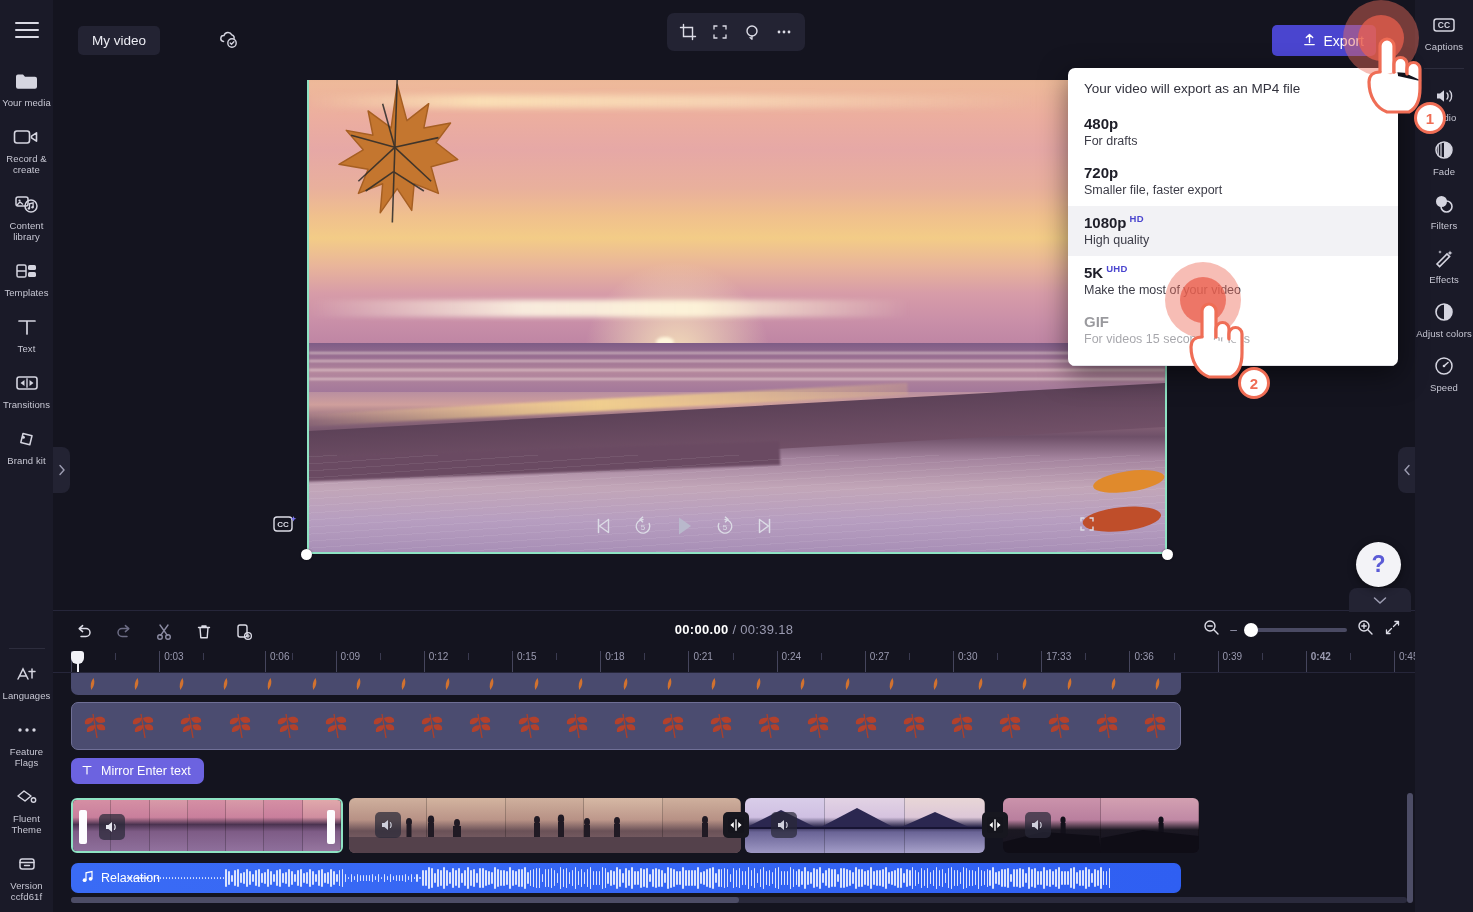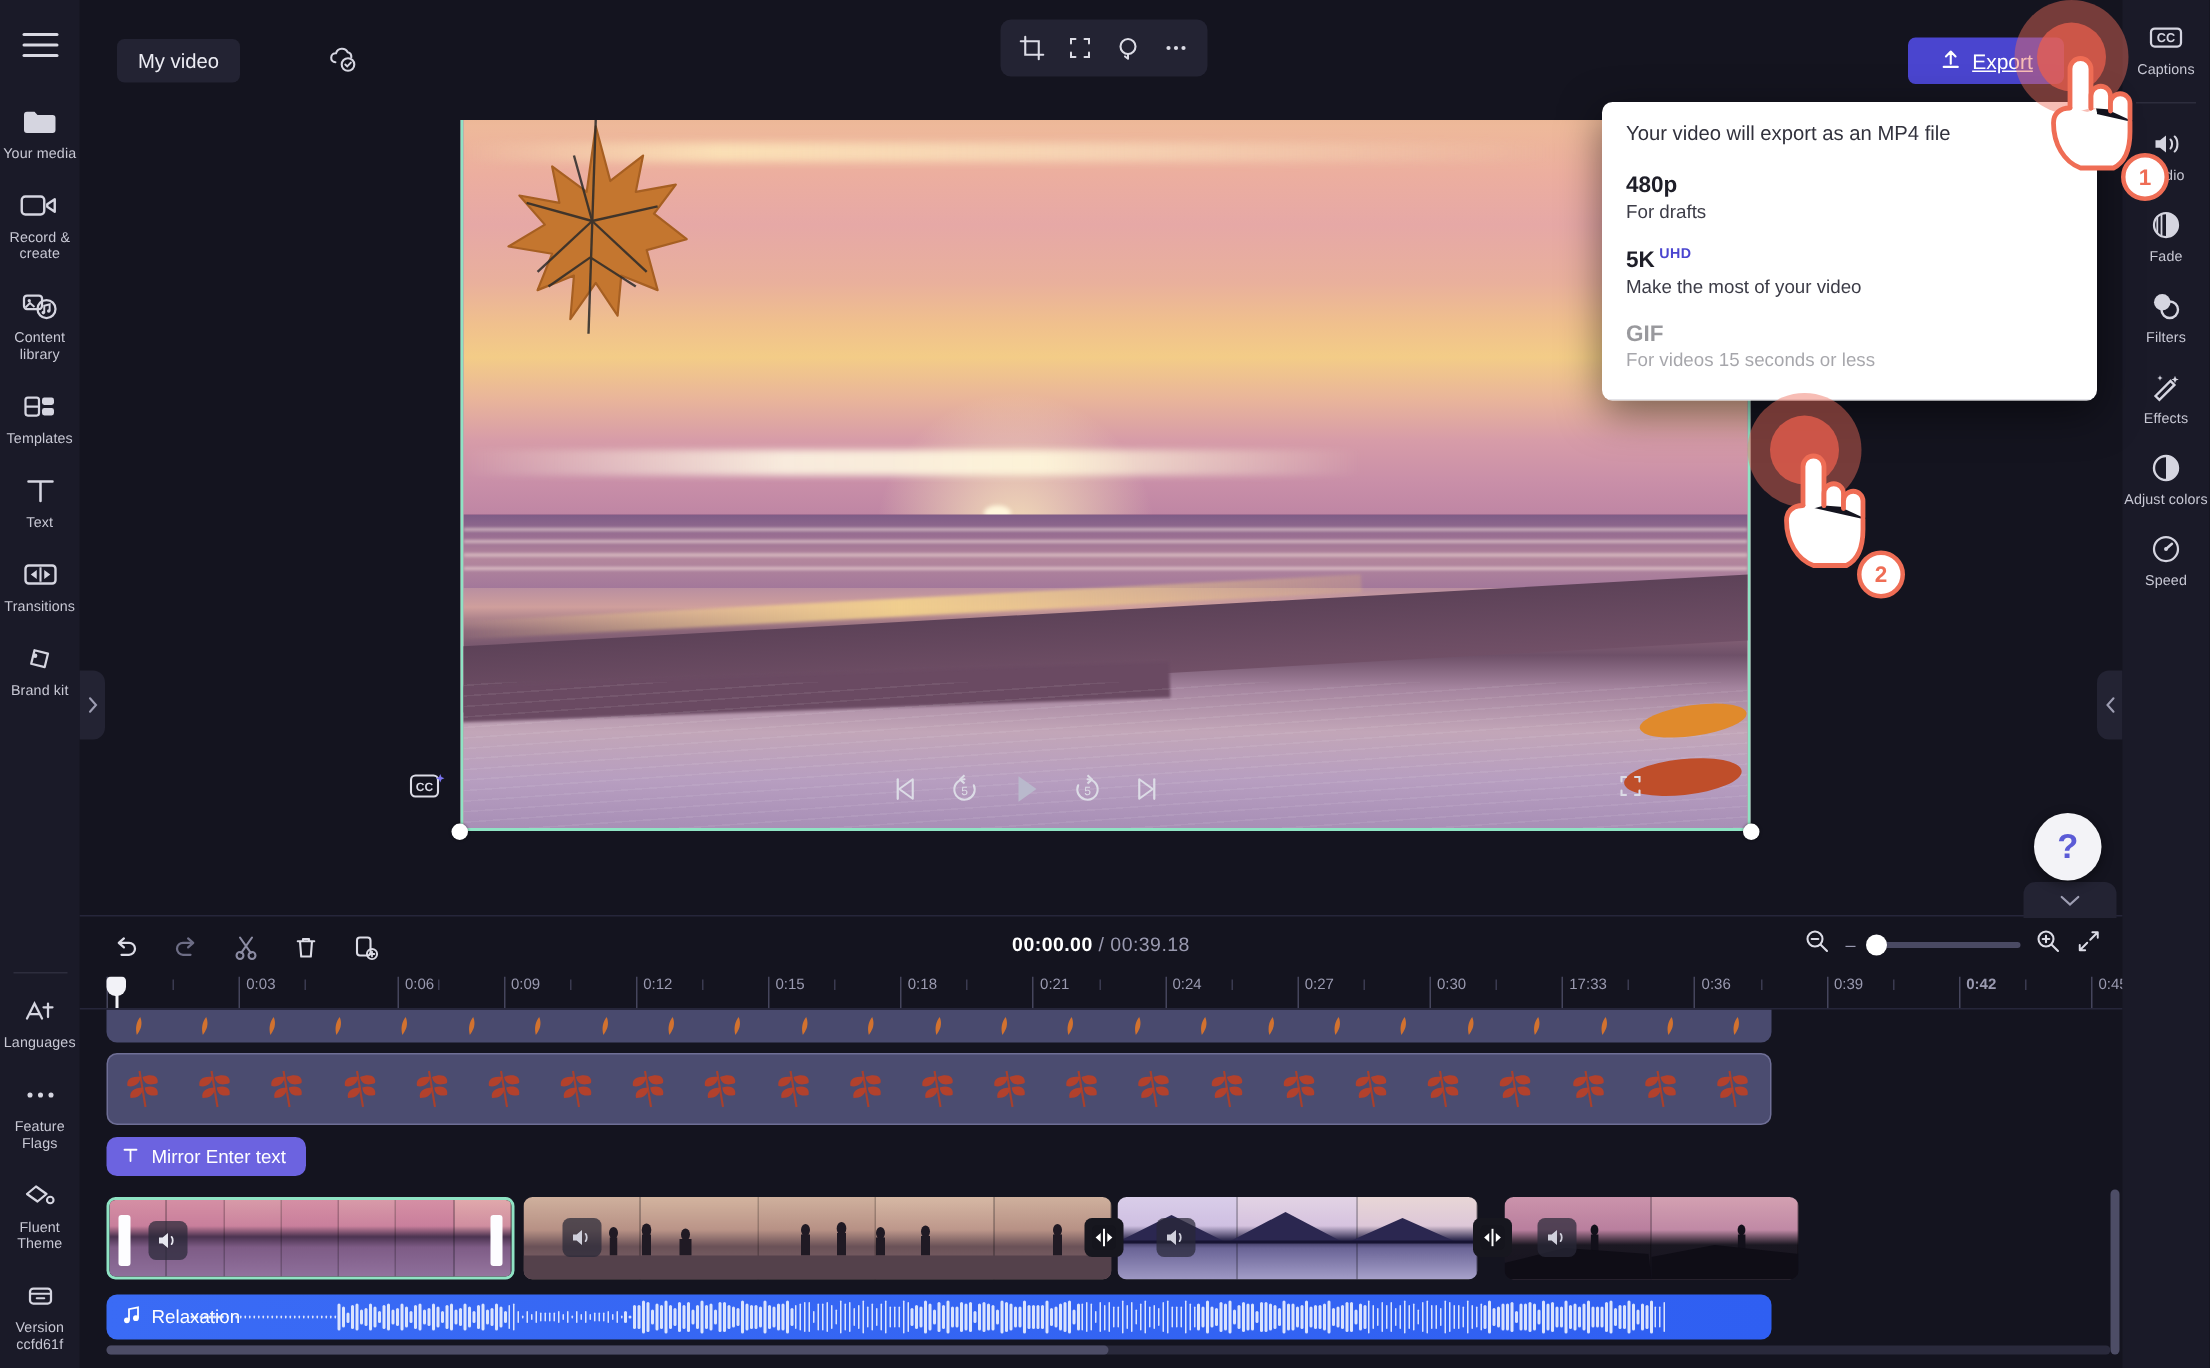--- a/index.html
+++ b/index.html
@@ -52,23 +52,23 @@
   .float-tools {
     position:absolute; left:614px; top:13px;
     background:#232333; border-radius:7px; height:38px;
     display:flex; align-items:center; gap:2px; padding:0 6px;
   }
   .float-tools .tb { width:30px; height:30px; display:flex;align-items:center;justify-content:center;border-radius:5px;cursor:pointer;}
 
   .export-btn {
     position:absolute; right:39px; top:25px;
     background:#4a45cf; border-radius:5px; height:31px; min-width:104px;
-    display:flex; align-items:center; justify-content:center; gap:7px;
+    display:flex; align-items:center; justify-content:flex-end; gap:7px;
     padding:0 12px; cursor:pointer;
-    font-size:14px; color:#fff;text-decoration:underline;
+    font-size:14px; color:#fff;
   }
 
   
   .stage { position:absolute; left:53px; top:60px; right:58px; bottom:305px; }
   .canvas-wrap {
     position:absolute; left:254px; top:5px; width:860px; height:489px;
   }
   .canvas {
     position:absolute; inset:0;
     border:2px solid #8fe3c4;
@@ -1557,21 +1557,29 @@
   </div>
 
   <div class="dropdown">
     <div class="dd-sub">Your video will export as an MP4 file</div>
 
     <div class="dd-opt">
       <div class="t"><span>480p</span></div>
       <div class="d">For drafts</div>
     </div>
 
-
+    <div class="dd-opt">
+      <div class="t"><span>720p</span></div>
+      <div class="d">Smaller file, faster export</div>
+    </div>
+
+    <div class="dd-opt hl">
+      <div class="t"><span>1080p</span><sup>HD</sup></div>
+      <div class="d">High quality</div>
+    </div>
 
     <div class="dd-opt">
       <div class="t"><span>5K</span><sup>UHD</sup></div>
       <div class="d">Make the most of your video</div>
     </div>
 
     <div class="dd-opt dis">
       <div class="t"><span>GIF</span></div>
       <div class="d">For videos 15 seconds or less</div>
     </div>

